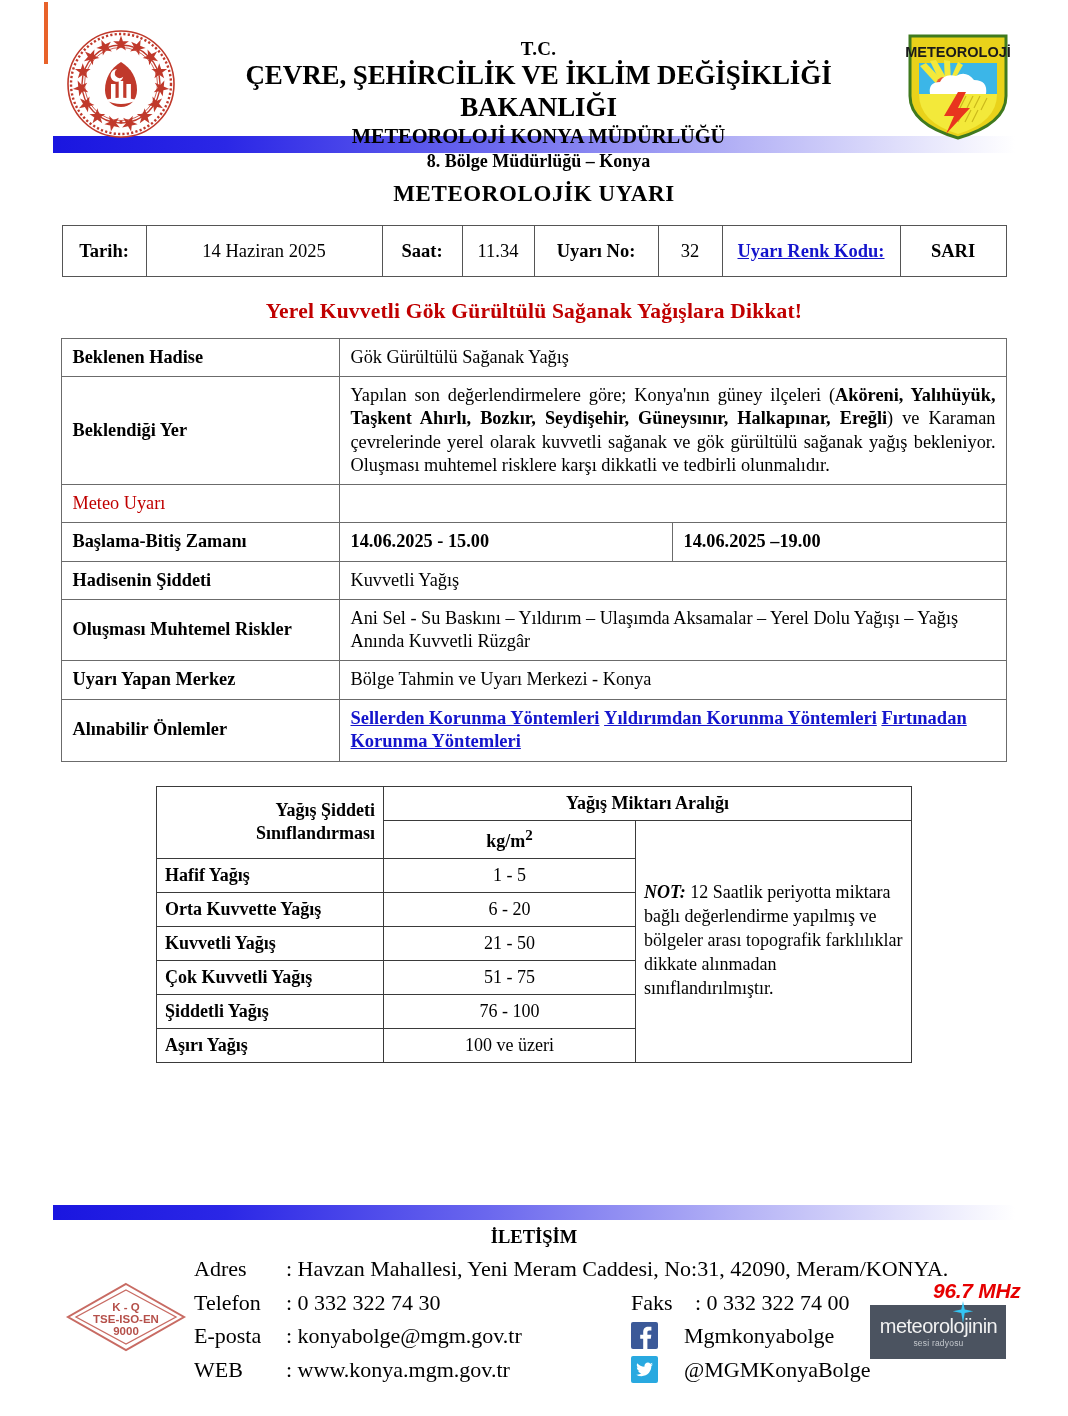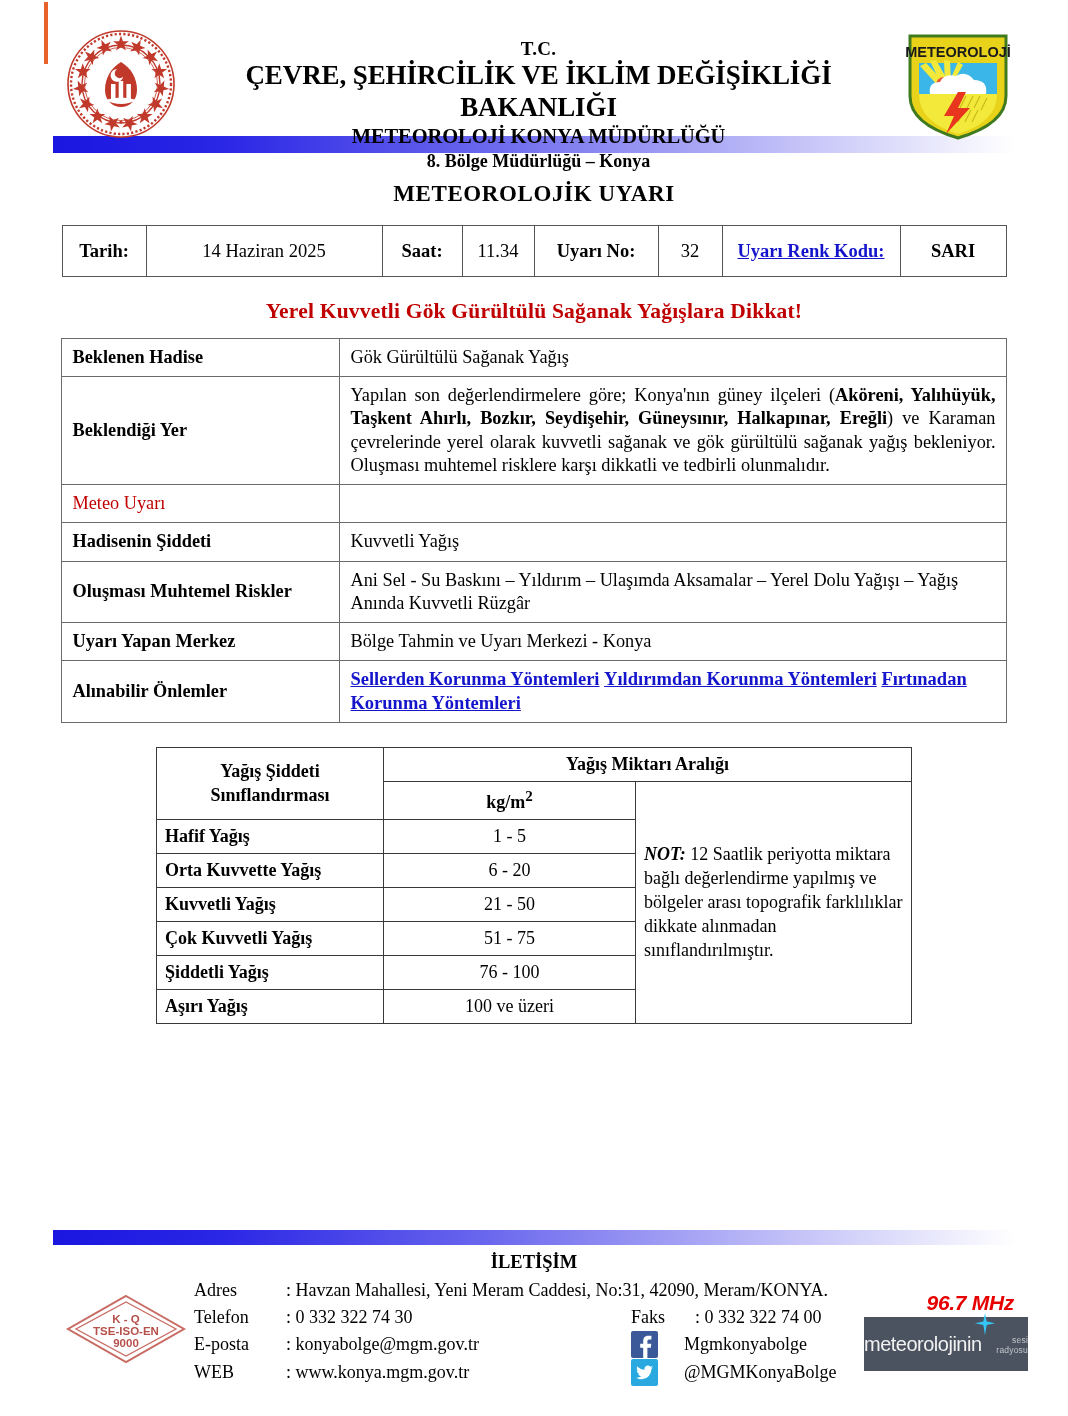--- a/index.html
+++ b/index.html
@@ -103,21 +103,21 @@
   .precip-wrap{margin-top:24px;display:flex;justify-content:center;}
   .precip-table{
     width:755px;border:1.6px solid #3a3a3a;table-layout:fixed;
   }
   .precip-table td,.precip-table th{
     border:1.2px solid #3a3a3a;
     font-size:18px;padding:6px 8px;
     vertical-align:middle;
   }
   .pt-head-left{
-    font-weight:bold;text-align:center;font-size:18.5px;line-height:1.3;
+    font-weight:bold;text-align:right;font-size:18.5px;line-height:1.3;
   }
   .pt-head-span{font-weight:bold;text-align:center;font-size:18.5px;}
   .pt-unit{font-weight:bold;text-align:center;font-size:18.5px;}
   .pt-cat{font-weight:bold;text-align:left;padding-left:14px;font-size:18px;}
   .pt-val{text-align:center;font-size:18px;}
   .pt-note{
     font-size:17.5px;line-height:1.33;vertical-align:middle;
     padding:8px 10px 8px 12px;text-align:left;
   }
   .pt-note i{font-style:italic;font-weight:bold;}
@@ -128,36 +128,36 @@
   }
   .iletisim-title{
     text-align:center;font-weight:bold;font-size:18.5px;margin:7px 0 4px 0;
   }
   .footer-body{
     display:flex;align-items:center;
     padding:0 54px 0 62px;box-sizing:border-box;
   }
   .tse{width:128px;flex:0 0 128px;}
   .contact{flex:1 1 auto;padding-left:4px;}
-  .crow{display:flex;font-size:18px;line-height:1.52;}
+  .crow{display:flex;font-size:22px;line-height:1.52;}
   .ck{width:92px;flex:0 0 92px;}
   .cv{flex:0 0 auto;min-width:345px;}
   .c2k{width:64px;flex:0 0 64px;}
   .c2v{flex:0 0 auto;}
   .soc{display:flex;align-items:center;}
   .soc-ico{width:27px;height:27px;flex:0 0 27px;margin-right:26px;}
   .radio{width:150px;flex:0 0 150px;text-align:right;}
   .mhz{
     color:#E60000;font-weight:bold;font-style:italic;
     font-size:21px;letter-spacing:-.3px;margin-bottom:2px;
     font-family:"Liberation Sans",sans-serif;
   }
   .radio-box{
-    background:#4b5360;width:164px;height:54px;
-    display:flex;flex-direction:row;align-items:center;justify-content:center;
+    background:#4b5360;width:136px;height:54px;
+    display:flex;flex-direction:column;align-items:center;justify-content:center;
     position:relative;
   }
   .radio-name{
     color:#f2f2f2;font-size:20px;letter-spacing:-.5px;
     font-family:"Liberation Sans",sans-serif;line-height:1;
   }
   .radio-sub{
     color:#c3c7cc;font-size:8.5px;letter-spacing:.2px;
     font-family:"Liberation Sans",sans-serif;margin-top:2px;
   }
@@ -293,20 +293,25 @@
       <td colspan="2" class="justify">
         <span>Yapılan son değerlendirmelere göre; Konya'nın güney ilçeleri (</span><span class="b">Aköreni, Yalıhüyük, Taşkent Ahırlı, Bozkır, Seydişehir, Güneysınır, Halkapınar, Ereğli</span><span>) ve Karaman çevrelerinde yerel olarak kuvvetli sağanak ve gök gürültülü sağanak yağış bekleniyor. Oluşması muhtemel risklere karşı dikkatli ve tedbirli olunmalıdır.</span>
       </td>
     </tr>
 
     <tr>
       <td class="key key-red">Meteo Uyarı</td>
       <td colspan="2"></td>
     </tr>
 
+    <tr>
+      <td class="key">Başlama-Bitiş Zamanı</td>
+      <td class="val-bold">14.06.2025 - 15.00</td>
+      <td class="val-bold">14.06.2025 –19.00</td>
+    </tr>
 
     <tr>
       <td class="key">Hadisenin Şiddeti</td>
       <td colspan="2">Kuvvetli Yağış</td>
     </tr>
 
     <tr>
       <td class="key">Oluşması Muhtemel Riskler</td>
       <td colspan="2">Ani Sel - Su Baskını – Yıldırım – Ulaşımda Aksamalar – Yerel Dolu Yağışı – Yağış Anında Kuvvetli Rüzgâr</td>
     </tr>

